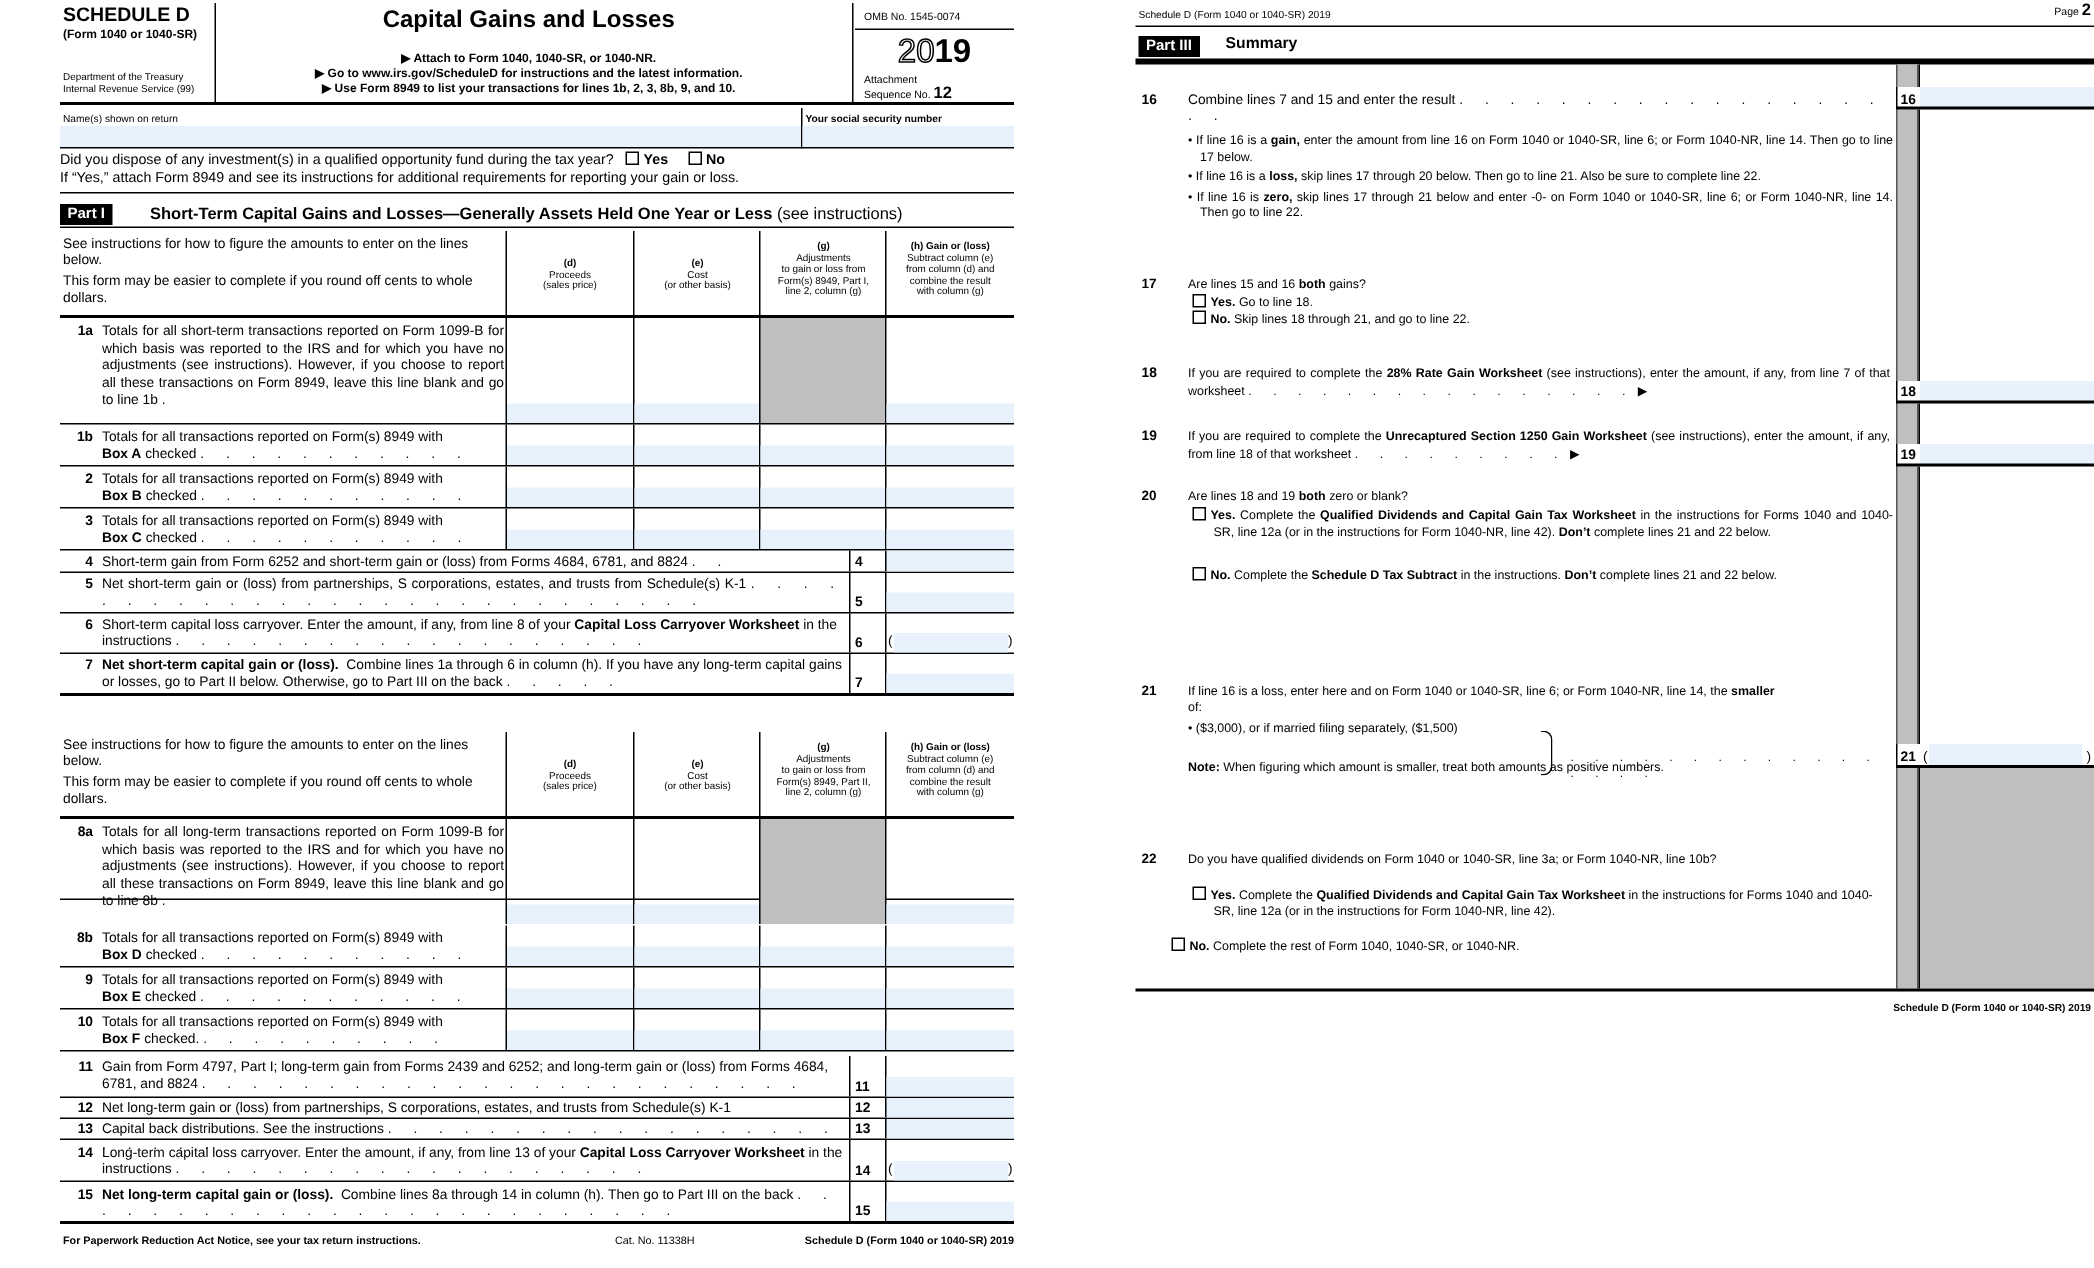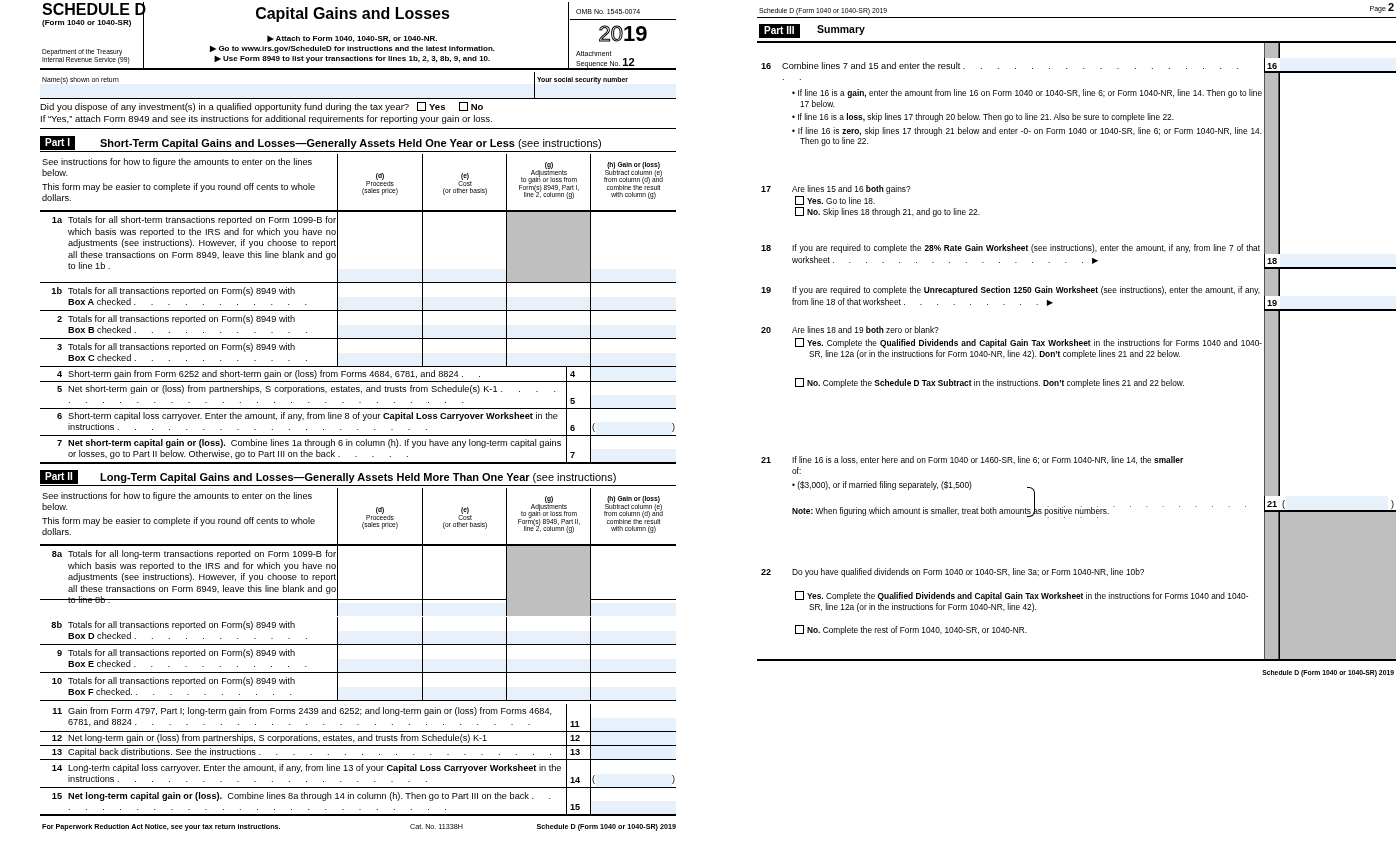--- a/index.html
+++ b/index.html
@@ -1,21 +1,21 @@
 <!DOCTYPE html>
 <html><head>
 <meta charset="utf-8">
 <style>
 *{box-sizing:border-box;margin:0;padding:0}
 body{width:1396px;height:845px;background:#fff;font-family:"Liberation Sans",sans-serif;color:#000;position:relative;overflow:hidden;font-size:9.2px;line-height:11px}
 .abs{position:absolute}
 .page1{position:absolute;left:40px;top:0;width:636px;height:845px}
 .page2{position:absolute;left:757px;top:0;width:639px;height:845px}
 .hdr{position:absolute;left:0;top:2px;width:636px;height:68px;border-bottom:2px solid #000}
-.schedD{position:absolute;left:2px;top:2px;font-weight:bold;font-size:16px;line-height:12px}
+.schedD{position:absolute;left:2px;top:2px;font-weight:bold;font-size:13px;line-height:12px}
 .schedSub{position:absolute;left:2px;top:15px;font-size:8px;font-weight:bold}
 .dept{position:absolute;left:2px;top:46px;font-size:6.6px;line-height:8px}
 .vline{position:absolute;background:#000}
 .title{position:absolute;left:105px;top:6px;width:415px;text-align:center;font-size:16px;font-weight:bold}
 .subs{position:absolute;left:105px;top:32px;width:415px;text-align:center;font-size:8px;font-weight:bold;line-height:10px}
 .omb{position:absolute;left:530px;top:4px;width:106px;font-size:7px;padding-left:6px;border-bottom:1px solid #000;height:14px}
 .year{position:absolute;left:530px;top:20px;width:106px;text-align:center;font-size:22px;font-weight:bold;line-height:24px}
 .year .outline{color:#fff;-webkit-text-stroke:1px #000;font-weight:normal}
 .attach{position:absolute;left:536px;top:48px;font-size:7px;line-height:8px}
 .attach b{font-size:11px}
@@ -196,24 +196,20 @@
     <div class="abs" style="left:632px;top:13px;font-size:9px">)</div>
   </div>
   <div class="row" style="top:436px;height:28px;border-bottom:2px solid #000">
     <div class="num" style="left:2px;top:2px">7</div>
     <div class="abs" style="left:28px;top:2px;width:494px"><b>Net short-term capital gain or (loss).</b>&nbsp; <span>Combine lines 1a through 6 in column (h). If you have any long-term capital gains or losses, go to Part II below. Otherwise, go to Part III on the back</span> <span class="dots">. . . . .</span></div>
     <div class="cell lineno" style="left:526px;top:0;width:24px;height:26px;padding-top:14px">7</div>
     <div class="cell" style="left:550px;top:0;width:86px;height:26px"></div>
     <div class="abs fill" style="left:551px;top:13px;width:85px;height:13px"></div>
   </div>
 
-  <div class="partbar" style="top:468px">
-    <span class="partlabel">Part II</span>
-    <span class="parttitle"><span style="font-weight:bold">Long-Term Capital Gains and Losses—Generally Assets Held More Than One Year</span> <span>(see instructions)</span></span>
-  </div>
 
   <div class="abs" style="left:0;top:488px;width:636px;height:58px;border-bottom:2px solid #000">
     <div class="abs" style="left:2px;top:3px;width:292px">
       <div>See instructions for how to figure the amounts to enter on the lines below.</div>
       <div style="margin-top:3px">This form may be easier to complete if you round off cents to whole dollars.</div>
     </div>
     <div class="vline" style="left:297px;top:0;width:1px;height:58px"></div>
     <div class="colhead" style="left:298px;top:18px;width:84px">
       <div style="font-weight:bold">(d)</div>
       <div>Proceeds</div>
@@ -331,32 +327,32 @@
   <div class="footer" style="left:2px;top:821px">For Paperwork Reduction Act Notice, see your tax return instructions.</div>
   <div class="footer" style="left:370px;top:821px;font-weight:normal">Cat. No. 11338H</div>
   <div class="footer" style="left:475px;top:821px;width:161px;text-align:right">Schedule D (Form 1040 or 1040-SR) 2019</div>
 </div>
 
 <div class="page2 p2">
   <div class="abs" style="left:0;top:2px;width:639px;height:16px;border-bottom:1px solid #000">
     <div class="abs" style="left:2px;top:3px;font-size:6.8px">Schedule D (Form 1040 or 1040-SR) 2019</div>
     <div class="abs" style="right:2px;top:0;font-size:7px"><span>Page</span> <b style="font-size:11px">2</b></div>
   </div>
-  <div class="abs" style="left:0;top:18px;width:639px;height:25px;border-bottom:2px solid #000000">
+  <div class="abs" style="left:0;top:18px;width:639px;height:25px;border-bottom:4px solid #000000">
     <span class="partlabel" style="top:6px;left:2px">Part III</span>
     <span class="abs" style="left:60px;top:6px;font-weight:bold;font-size:10.5px">Summary</span>
   </div>
 
   <div class="abs gray" style="left:507px;top:43px;width:15px;height:616px;border-left:1px solid #555;border-right:1px solid #555"></div>
   <div class="vline" style="left:522px;top:43px;width:1px;height:616px"></div>
   <div class="abs gray" style="left:523px;top:512px;width:116px;height:147px"></div>
 
   <div class="abs" style="left:0;top:58px;width:639px;height:15px">
     <div class="num abs" style="left:4px;top:3px">16</div>
-    <div class="abs" style="left:25px;top:3px;width:470px"><span>Combine lines 7 and 15 and enter the result</span> <span class="dots">. . . . . . . . . . . . . . . . . . .</span></div>
+    <div class="abs" style="left:35px;top:3px;width:470px"><span>Combine lines 7 and 15 and enter the result</span> <span class="dots">. . . . . . . . . . . . . . . . . . .</span></div>
     <div class="abs lineno" style="left:507px;top:0;width:16px;height:15px;background:#fff;border-left:1px solid #000;padding:3px 0 0 2px;border-bottom:2px solid #000">16</div>
     <div class="abs fill" style="left:523px;top:0;width:116px;height:15px;border-bottom:2px solid #000"></div>
   </div>
 
   <div class="abs" style="left:35px;top:88px;width:470px;font-size:8.3px;line-height:10.5px">
     <div style="padding-left:8px;text-indent:-8px;margin-bottom:3px;text-align:justify">• <span>If line 16 is a</span> <b>gain,</b> <span>enter the amount from line 16 on Form 1040 or 1040-SR, line 6; or Form 1040-NR, line 14. Then go to line 17 below.</span></div>
     <div style="padding-left:8px;text-indent:-8px;margin-bottom:3px;text-align:justify">• <span>If line 16 is a</span> <b>loss,</b> <span>skip lines 17 through 20 below. Then go to line 21. Also be sure to complete line 22.</span></div>
     <div style="padding-left:8px;text-indent:-8px;text-align:justify">• <span>If line 16 is</span> <b>zero,</b> <span>skip lines 17 through 21 below and enter -0- on Form 1040 or 1040-SR, line 6; or Form 1040-NR, line 14. Then go to line 22.</span></div>
   </div>
 
@@ -383,35 +379,35 @@
 
   <div class="abs" style="left:0;top:325px;width:505px;font-size:8.3px;line-height:11px">
     <div class="num abs" style="left:4px;top:0;font-size:9px">20</div>
     <div style="margin-left:35px"><span>Are lines 18 and 19</span> <b>both</b> <span>zero or blank?</span></div>
     <div style="margin-left:38px;padding-left:14px;text-indent:-14px;text-align:justify;margin-top:2px"><span class="cb"></span><b>Yes.</b> <span>Complete the</span> <b>Qualified Dividends and Capital Gain Tax Worksheet</b> <span>in the instructions for Forms 1040 and 1040-SR, line 12a (or in the instructions for Form 1040-NR, line 42).</span> <b>Don’t</b> <span>complete lines 21 and 22 below.</span></div>
     <div style="margin-left:38px;padding-left:14px;text-indent:-14px;text-align:justify;margin-top:18px"><span class="cb"></span><b>No.</b> <span>Complete the</span> <b>Schedule D Tax Subtract</b> <span>in the instructions.</span> <b>Don’t</b> <span>complete lines 21 and 22 below.</span></div>
   </div>
 
   <div class="abs" style="left:0;top:455px;width:505px;font-size:8.3px;line-height:11px">
     <div class="num abs" style="left:4px;top:0;font-size:9px">21</div>
-    <div style="margin-left:35px;width:400px"><span>If line 16 is a loss, enter here and on Form 1040 or 1460-SR, line 6; or Form 1040-NR, line 14, the</span> <b>smaller</b> <span>of:</span></div>
+    <div style="margin-left:35px;width:400px"><span>If line 16 is a loss, enter here and on Form 1040 or 1040-SR, line 6; or Form 1040-NR, line 14, the</span> <b>smaller</b> <span>of:</span></div>
     <div style="margin-left:35px;margin-top:3px">• ($3,000), or if married filing separately, ($1,500)</div>
     <div class="abs" style="left:270px;top:32px;width:8px;height:30px;border:1px solid #000;border-left:none;border-radius:0 6px 6px 0"></div>
     <div class="abs dots" style="left:290px;top:44px;font-size:8px">. . . . . . . . . . . . . . . . .</div>
     <div style="margin-left:35px;margin-top:15px"><b>Note:</b> <span>When figuring which amount is smaller, treat both amounts as positive numbers.</span></div>
   </div>
   <div class="abs lineno" style="left:507px;top:496px;width:16px;height:16px;background:#fff;border-left:1px solid #000;padding:3px 0 0 2px;border-bottom:2px solid #000">21</div>
   <div class="abs" style="left:523px;top:496px;width:116px;height:16px;background:#fff;border-bottom:2px solid #000">
     <span class="abs" style="left:2px;top:3px">(</span>
     <div class="abs fill" style="left:6px;top:0;width:102px;height:14px"></div>
     <span class="abs" style="left:111px;top:3px">)</span>
   </div>
 
   <div class="abs" style="left:0;top:567px;width:505px;font-size:8.3px;line-height:11px">
     <div class="num abs" style="left:4px;top:0;font-size:9px">22</div>
     <div style="margin-left:35px">Do you have qualified dividends on Form 1040 or 1040-SR, line 3a; or Form 1040-NR, line 10b?</div>
     <div style="margin-left:38px;padding-left:14px;text-indent:-14px;margin-top:13px"><span class="cb"></span><b>Yes.</b> <span>Complete the</span> <b>Qualified Dividends and Capital Gain Tax Worksheet</b> <span>in the instructions for Forms 1040 and 1040-SR, line 12a (or in the instructions for Form 1040-NR, line 42).</span></div>
-    <div style="margin-left:38px;margin-top:12px"><span class="cb"></span><b>No.</b> <span>Complete the rest of Form 1040, 1040-SR, or 1040-NR.</span></div>
+    <div style="margin-left:24px;margin-top:12px"><span class="cb"></span><b>No.</b> <span>Complete the rest of Form 1040, 1040-SR, or 1040-NR.</span></div>
   </div>
 
   <div class="abs" style="left:0;top:659px;width:639px;height:2px;background:#000"></div>
   <div class="footer abs" style="right:2px;top:667px;font-size:6.8px">Schedule D (Form 1040 or 1040-SR) 2019</div>
 </div>
 
 </body></html>

